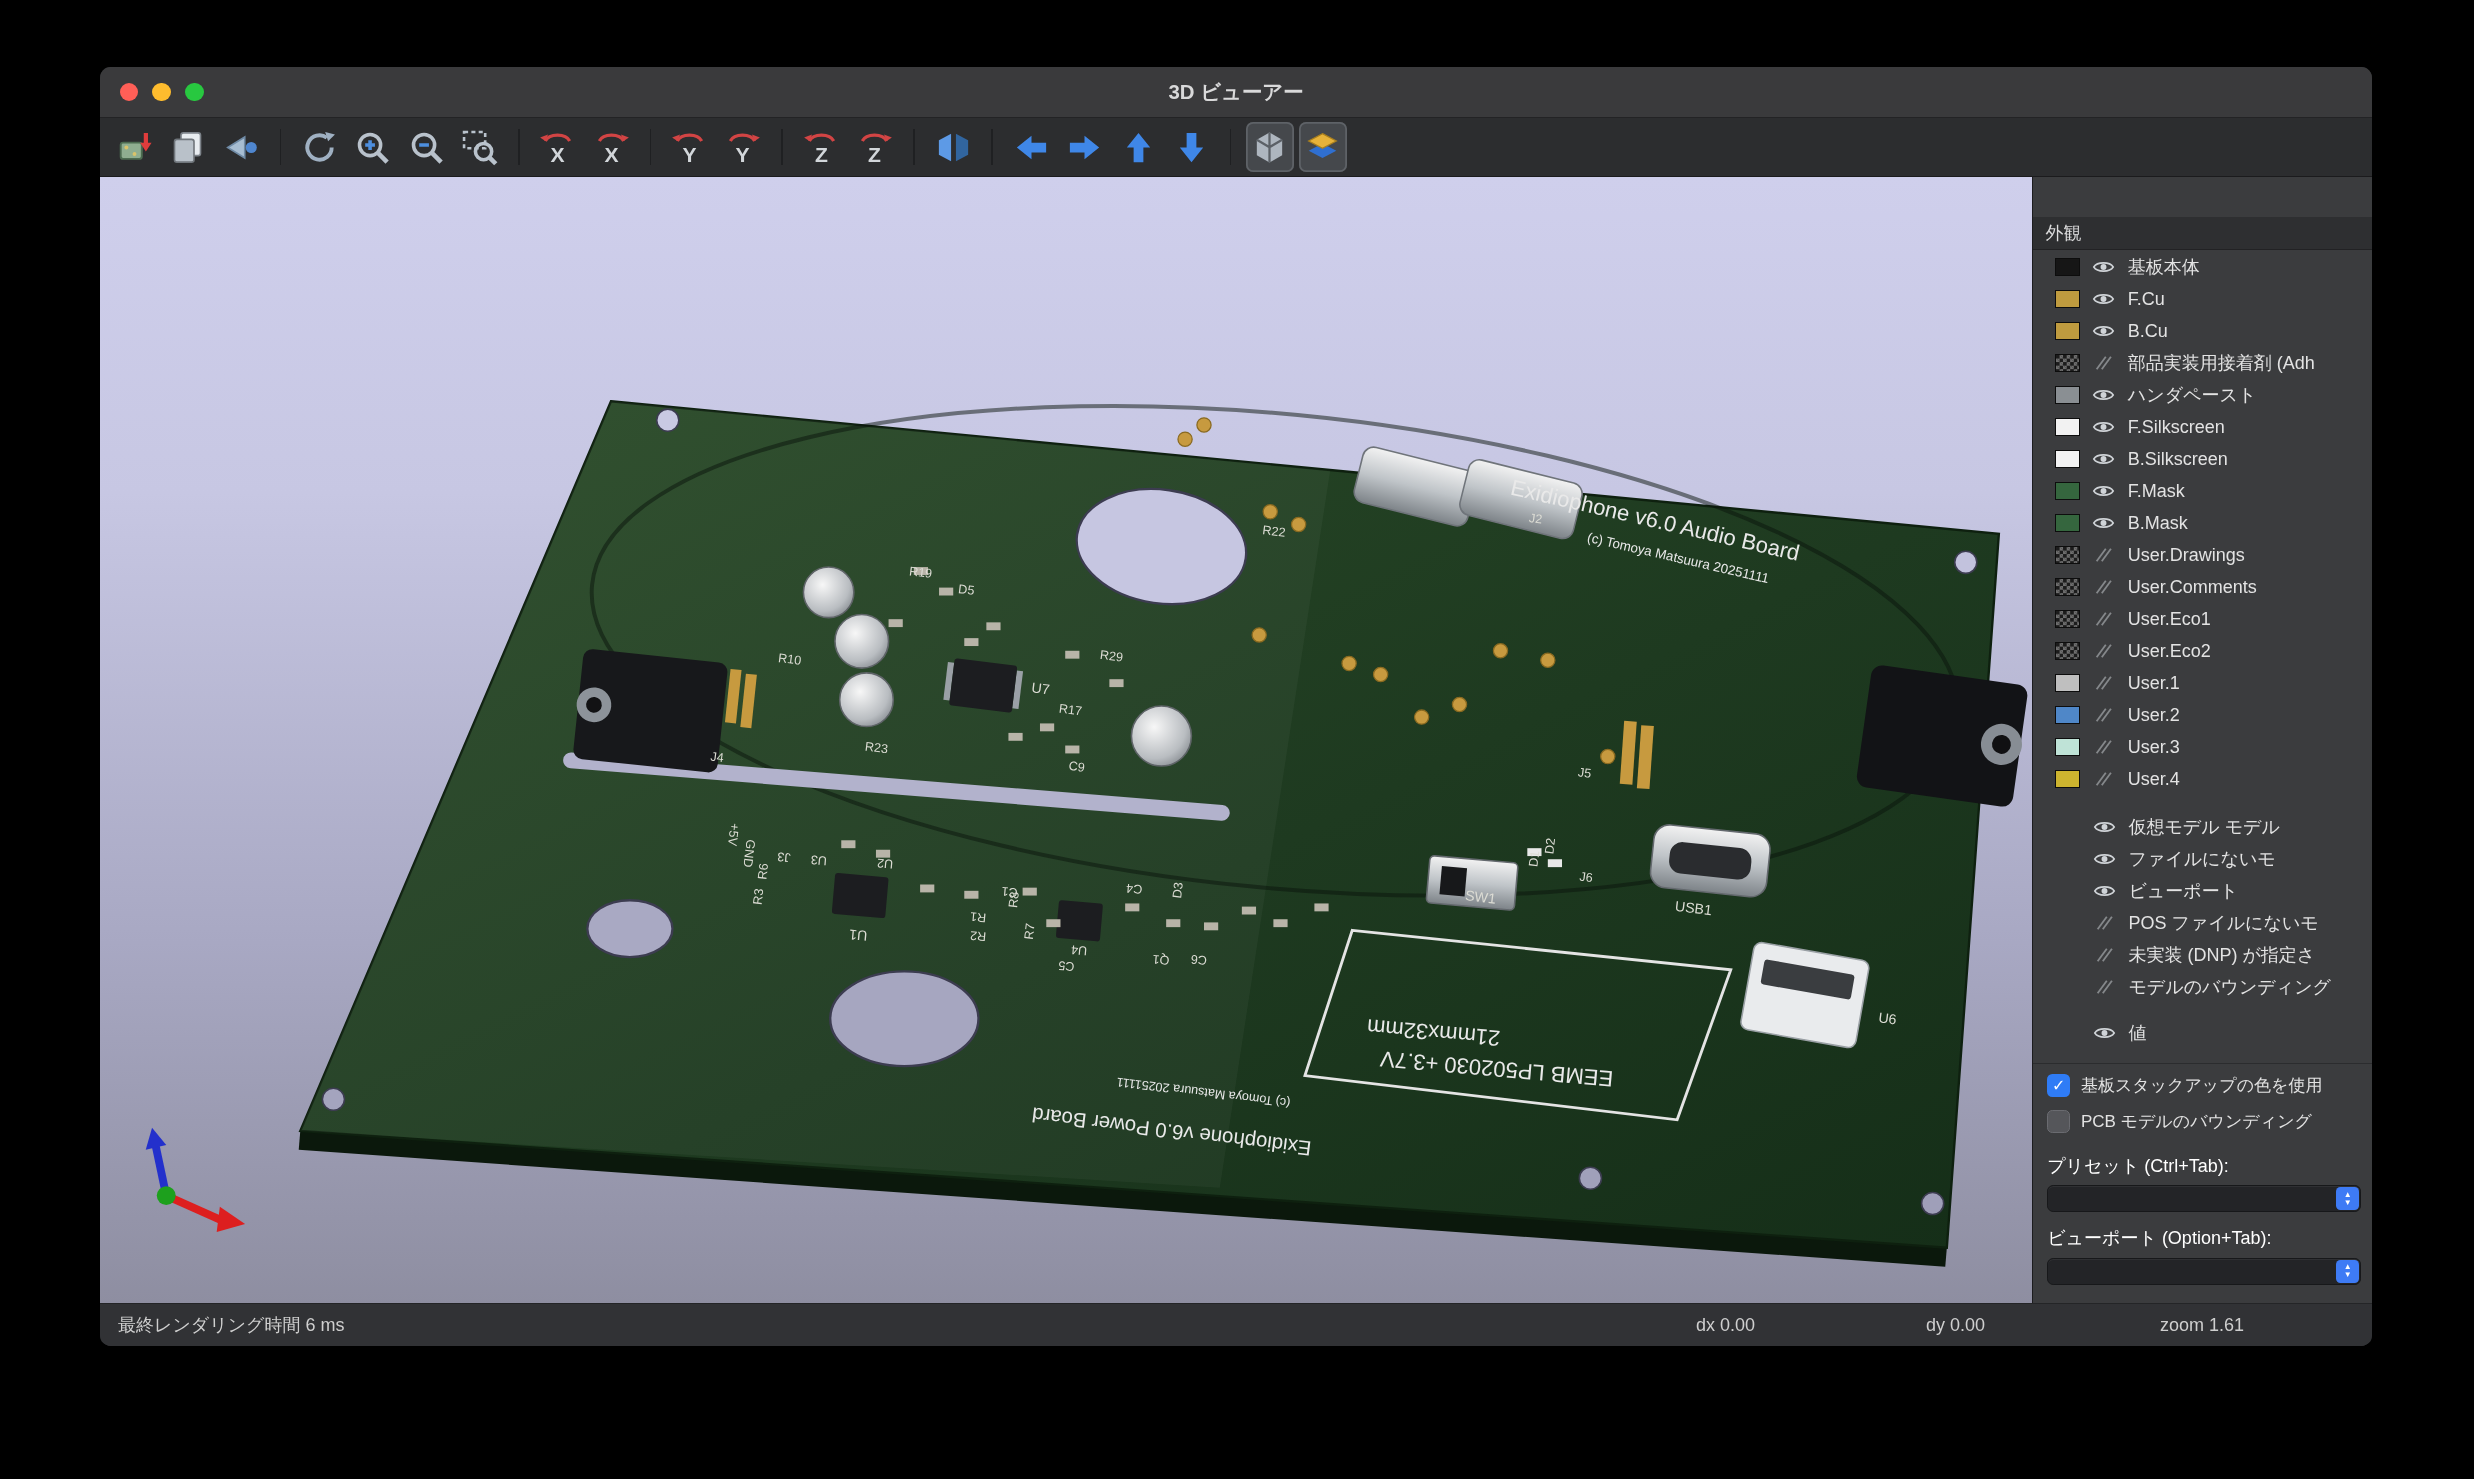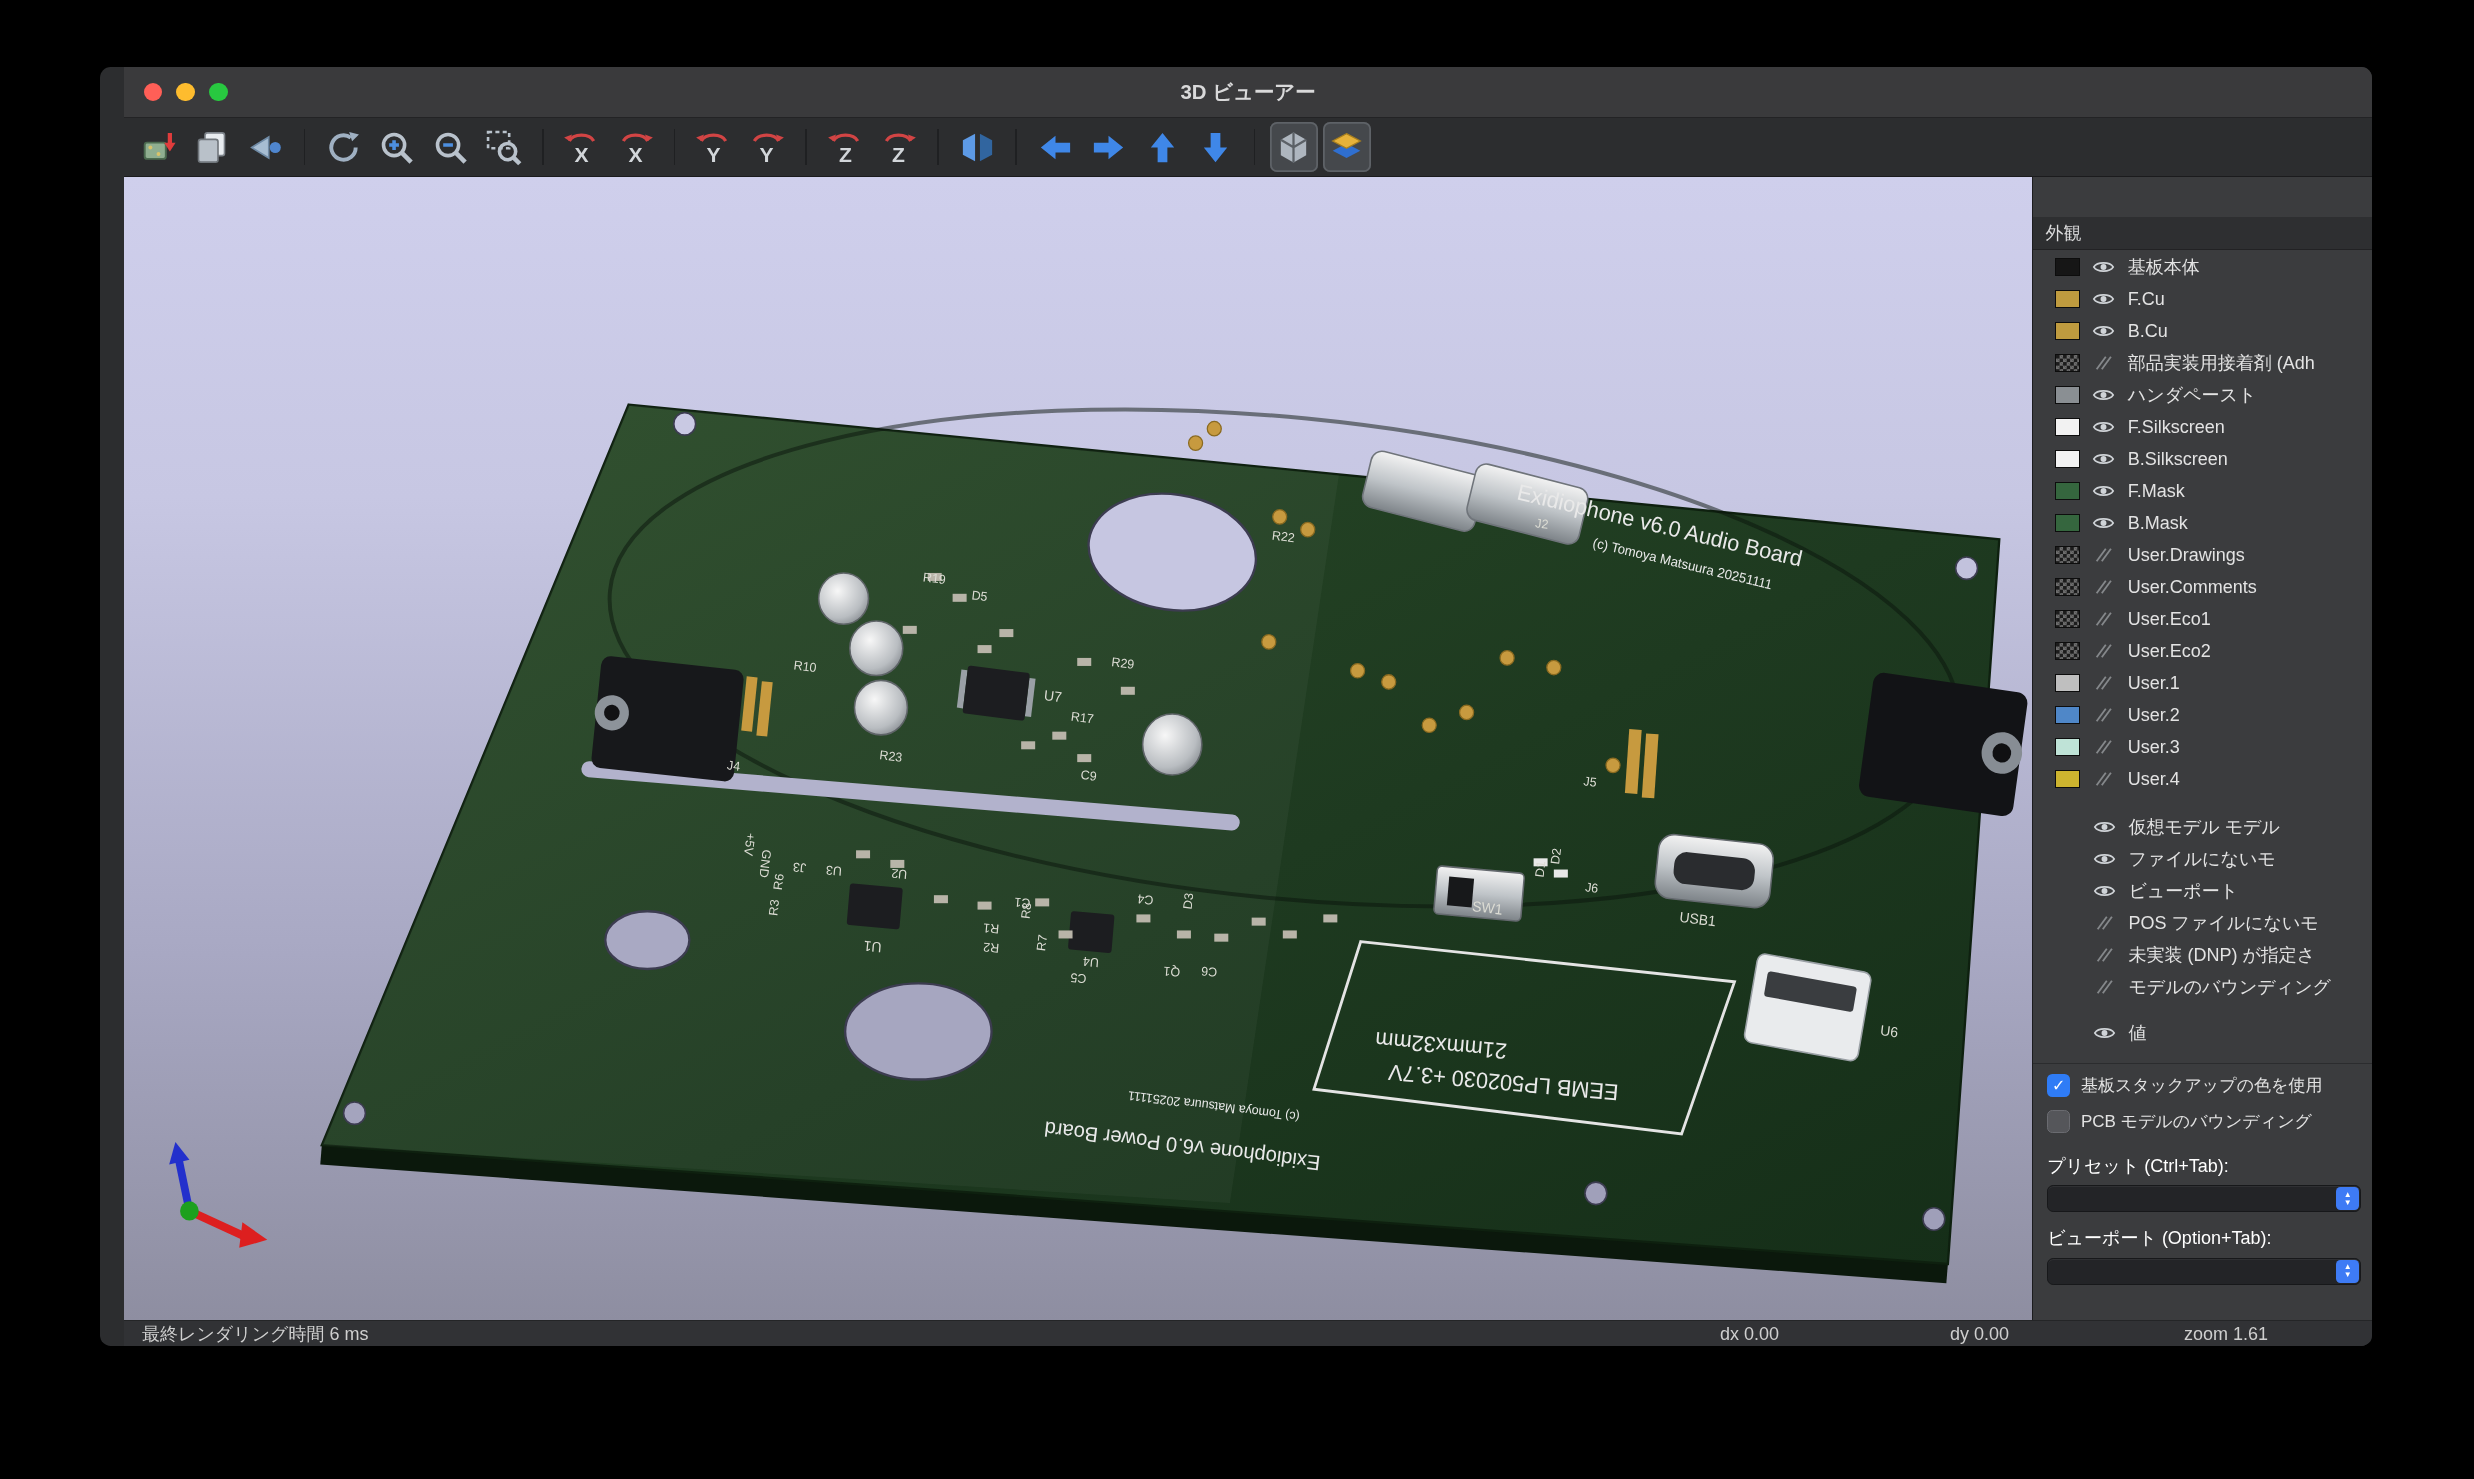--- a/index.html
+++ b/index.html
@@ -1,21 +1,21 @@
 <!DOCTYPE html>
 <html style="font-size:14.2px"><head>
 <meta charset="utf-8">
 <style>
   * { box-sizing: border-box; margin: 0; padding: 0; }
   html,body { width:2475px; height:1479px; background:#000; overflow:hidden;
     font-family:"Liberation Sans","DejaVu Sans",sans-serif; }
 
   .window { position:absolute; left:100px; top:67px; width:2272px; height:1279px;
     background:#2c2d2f; border-radius:10.7px; overflow:hidden;
-    box-shadow:0 19.6px 62px rgba(0,0,0,.7); display:flex; flex-direction:column;padding-left:24px; }
+    box-shadow:0 19.6px 62px rgba(0,0,0,.7); display:flex; flex-direction:column; }
 
   
   .titlebar { height:51px; background:#3a3a3c; border-bottom:0.9px solid #232325;
     position:relative; display:flex; align-items:center; justify-content:center; flex:none; }
   .traffic { position:absolute; left:19.6px; top:0; height:100%; display:flex; align-items:center; gap:14.2px; }
   .light { width:18.7px; height:18.7px; border-radius:50%; border:none; }
   .light.close { background:#ff5f57; }
   .light.min { background:#febc2e; }
   .light.max { background:#28c840; }
   .title-text { color:#d9d9da; font-size:20.4px; font-weight:bold; }
@@ -63,21 +63,21 @@
   .combo-label { margin:14.2px 0 7.1px 14.2px; font-size:18px; color:#ffffff; }
   .combo { width:314px; height:27px; margin-left:14.2px; flex:none; background:#232427;
     border:0.9px solid #17181a; border-radius:6.2px; display:flex; align-items:center;
     justify-content:flex-end; box-shadow:inset 0 0.9px 0 rgba(255,255,255,.06); }
   .combo-value { flex:1; padding-left:9px; font-size:16px; color:#d9d9d9; overflow:hidden; }
   .combo-stepper { width:23px; height:23px; margin-right:0.9px; background:#3e7bf5; border-radius:4.4px;
     display:flex; flex-direction:column; align-items:center; justify-content:center; color:#fff; flex:none; }
   .combo-stepper span { font-size:8px; line-height:8px; }
 
   
-  .statusbar { height:26px; flex:none; background:#313235; border-top:0.9px solid #242527;
+  .statusbar { height:43px; flex:none; background:#313235; border-top:0.9px solid #242527;
     position:relative; color:#cfcfcf; font-size:18px; }
   .statusbar span { position:absolute; top:50%; transform:translateY(-50%); }
   .st-left { left:18px; }
   .st-dx { left:1596px; }
   .st-dy { left:1826px; }
   .st-zoom { left:2060px; }
 </style>
 </head>
 <body>
 

